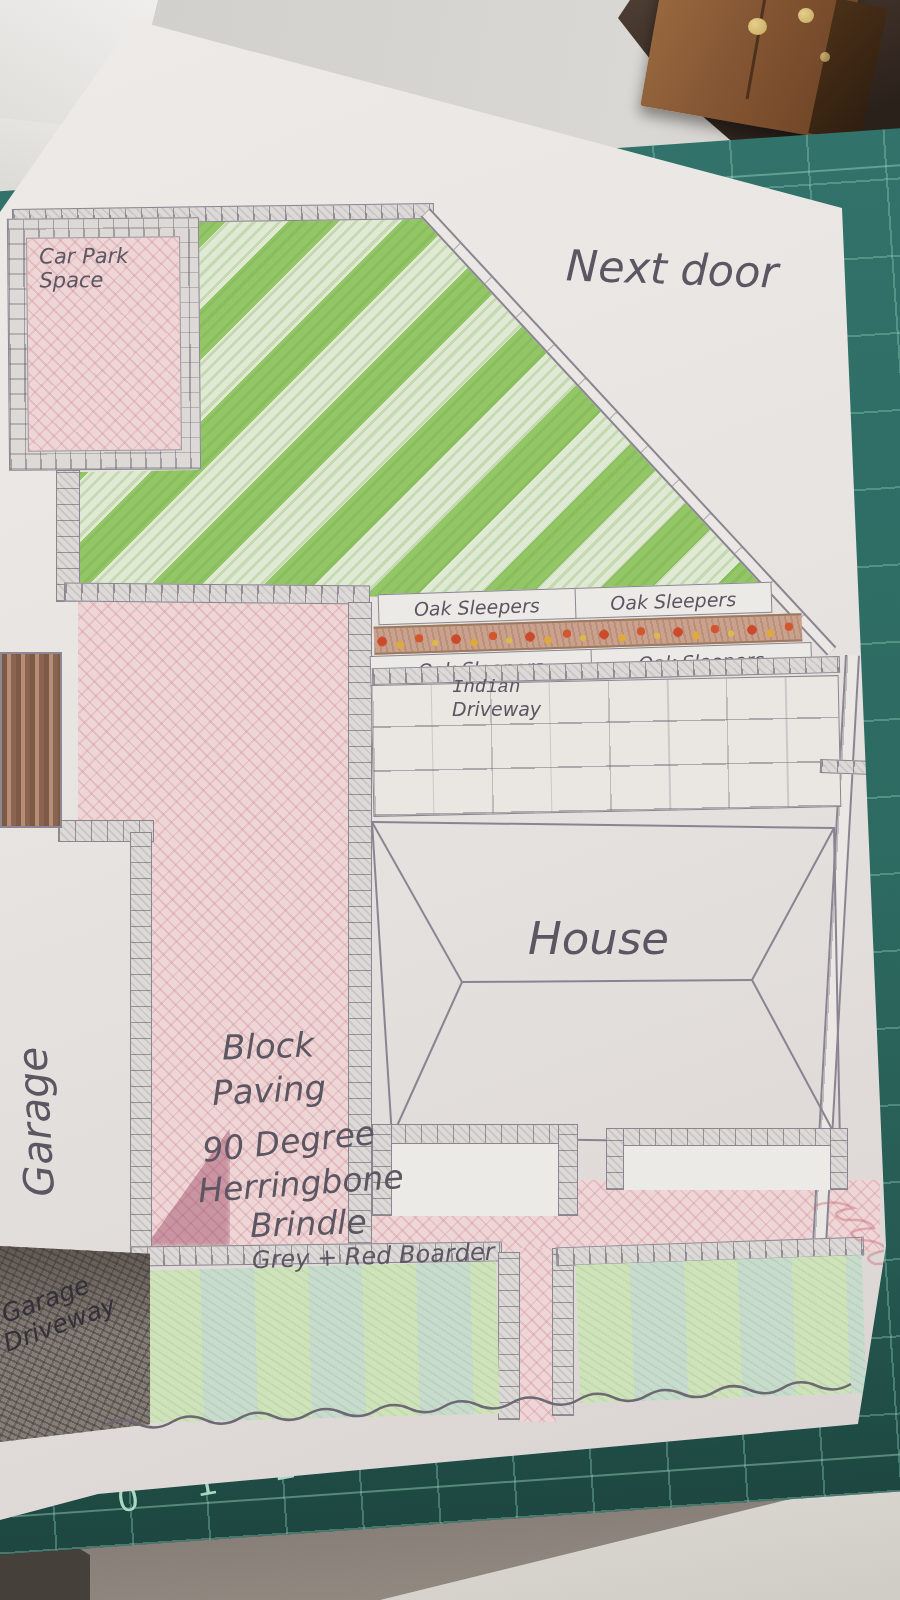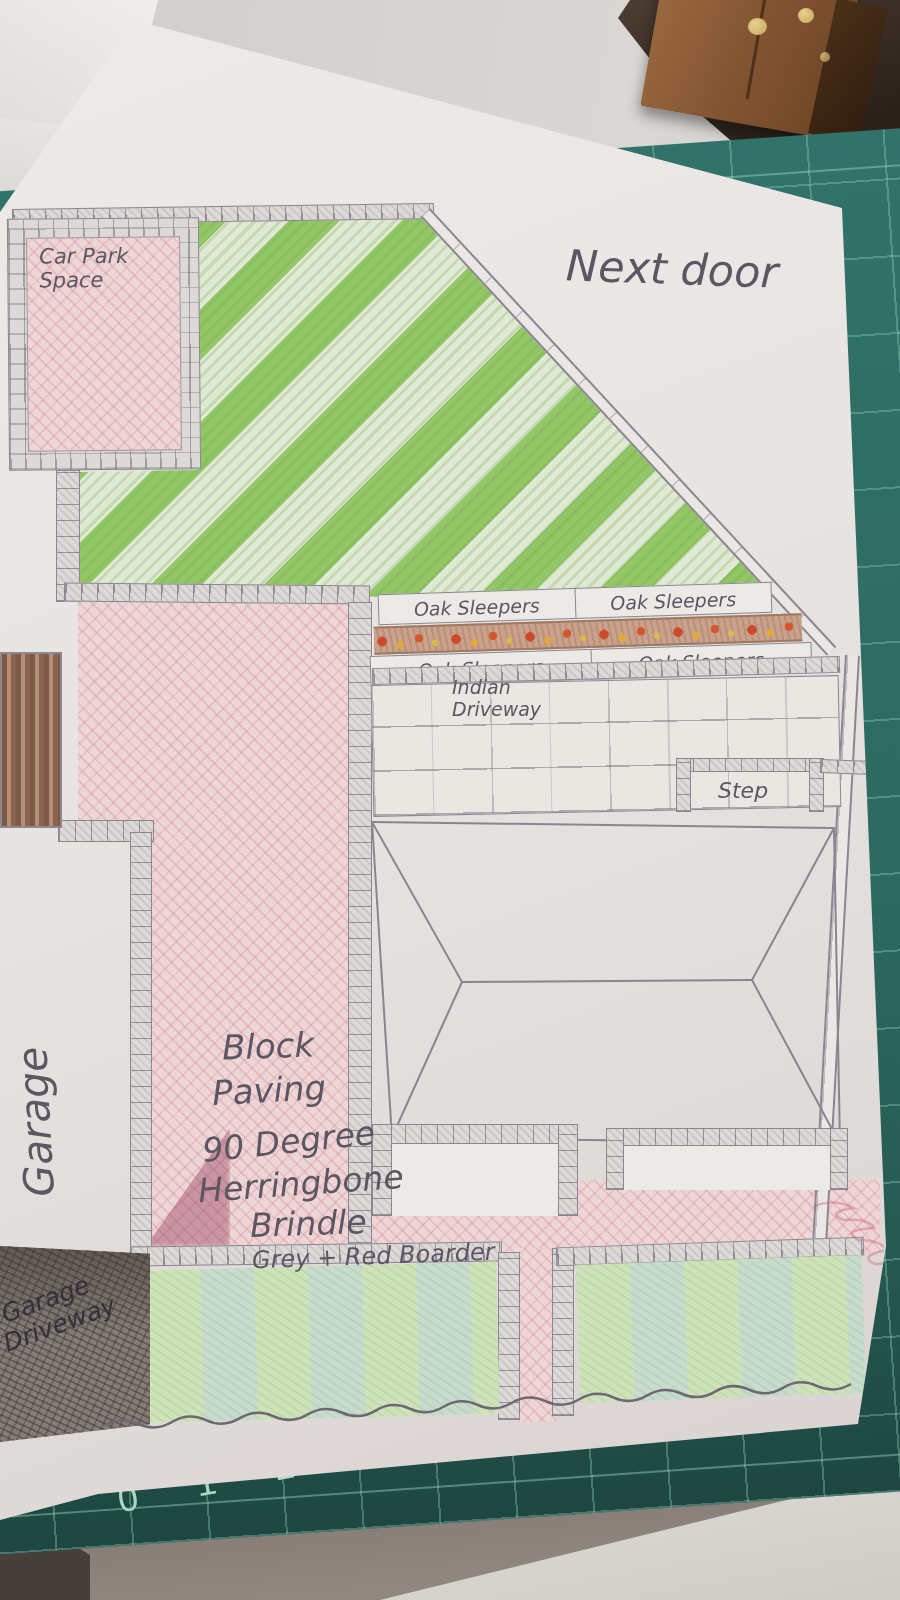--- a/index.html
+++ b/index.html
@@ -168,45 +168,40 @@
           <span class="hand" style="font-size:19px;">Oak Sleepers</span>
         </div>
       <div class="sleeper-cell">
           <span class="hand" style="font-size:19px;">Oak Sleepers</span>
         </div>
     </div>
 
     <div class="abs brick-h" style="left:372px;top:662px;width:468px;height:17px;transform:rotate(-1.5deg);"></div>
     <div class="abs sandstone" style="left:372px;top:680px;width:468px;height:132px;transform:rotate(-1.2deg);"></div>
     <div class="abs" style="left:452px;top:676px;">
-      <div class="hand" style="font-size:19px;line-height:22px;">Indian</div>
+      <div class="hand" style="font-size:19px;line-height:22px;font-family:Liberation Mono, monospace;">Indian</div>
       <div class="hand" style="font-size:19px;line-height:22px;">Driveway</div>
     </div>
 
-    <div class="abs" style="left:676px;top:758px;width:148px;height:54px;">
-      <div class="abs brick-h" style="left:0;top:0;width:148px;height:14px;"></div>
-      <div class="abs brick-v" style="left:0;top:0;width:15px;height:54px;"></div>
-      <div class="abs brick-v" style="right:0;top:0;width:15px;height:54px;"></div>
-      <div class="abs hand" style="left:42px;top:20px;font-size:22px;">Step</div>
-    </div>
     <div class="abs brick-h" style="left:820px;top:760px;width:54px;height:14px;transform:rotate(2deg);"></div>
 
     <svg class="abs" style="left:362px;top:812px;" width="486" height="348">
       <g stroke="#8a8492" stroke-width="2" fill="none" stroke-linecap="round">
         <path d="M10,10 L472,16"></path>
         <path d="M10,10 L30,325"></path>
         <path d="M472,16 L478,332"></path>
         <path d="M30,325 L478,332"></path>
         <path d="M10,10 L100,170"></path>
         <path d="M30,325 L100,170"></path>
         <path d="M100,170 L390,168"></path>
         <path d="M472,16 L390,168"></path>
         <path d="M478,332 L390,168"></path>
       </g>
     </svg>
+    <div class="abs hand" style="left:528px;top:912px;font-size:45px;">House</div>
 
     <div class="abs" style="left:372px;top:1124px;width:206px;height:92px;">
       <div class="abs landing-inner" style="inset:0;"></div>
       <div class="abs brick-h" style="left:0;top:0;width:206px;height:20px;"></div>
       <div class="abs brick-v" style="left:0;top:0;width:20px;height:92px;"></div>
       <div class="abs brick-v" style="right:0;top:0;width:20px;height:92px;"></div>
     </div>
     <div class="abs" style="left:606px;top:1128px;width:242px;height:62px;">
       <div class="abs landing-inner" style="inset:0;"></div>
       <div class="abs brick-h" style="left:0;top:0;width:242px;height:18px;"></div>

